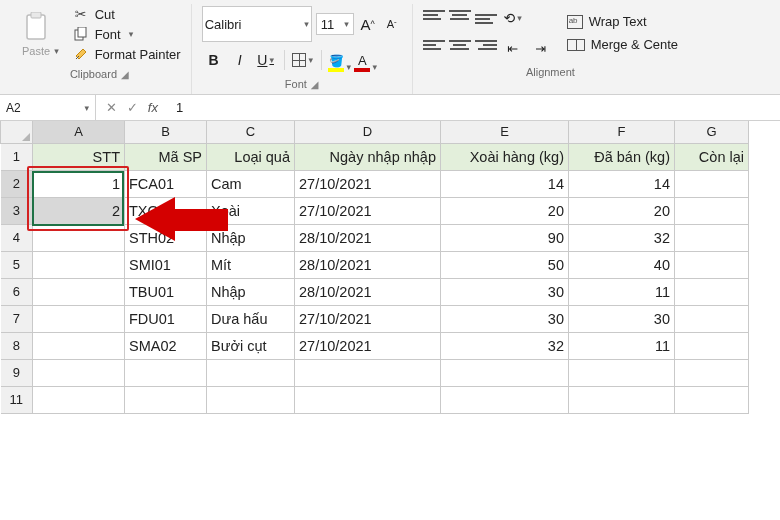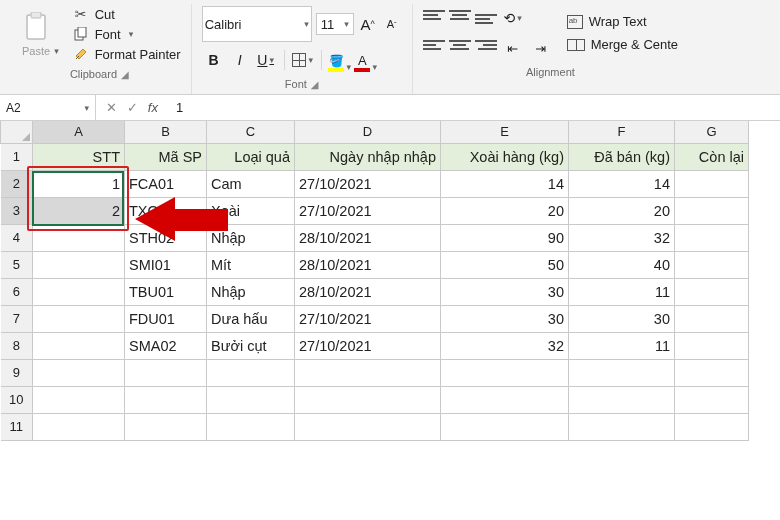--- a/index.html
+++ b/index.html
@@ -374,30 +374,20 @@
           <td class="rowhdr">9</td>
           <td></td>
           <td></td>
           <td></td>
           <td></td>
           <td></td>
           <td></td>
           <td></td>
         </tr>
   <tr>
-          <td class="rowhdr">10</td>
-          <td></td>
-          <td></td>
-          <td></td>
-          <td></td>
-          <td></td>
-          <td></td>
-          <td></td>
-        </tr>
-  <tr>
           <td class="rowhdr">11</td>
           <td></td>
           <td></td>
           <td></td>
           <td></td>
           <td></td>
           <td></td>
           <td></td>
         </tr>
 </tbody>

